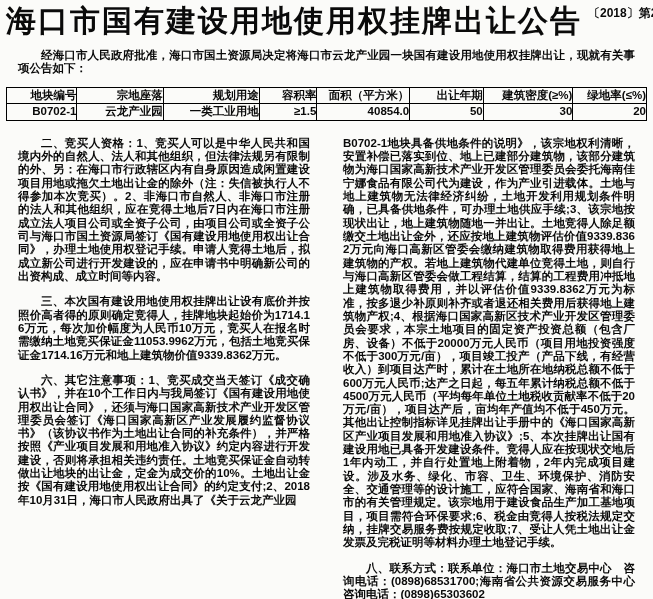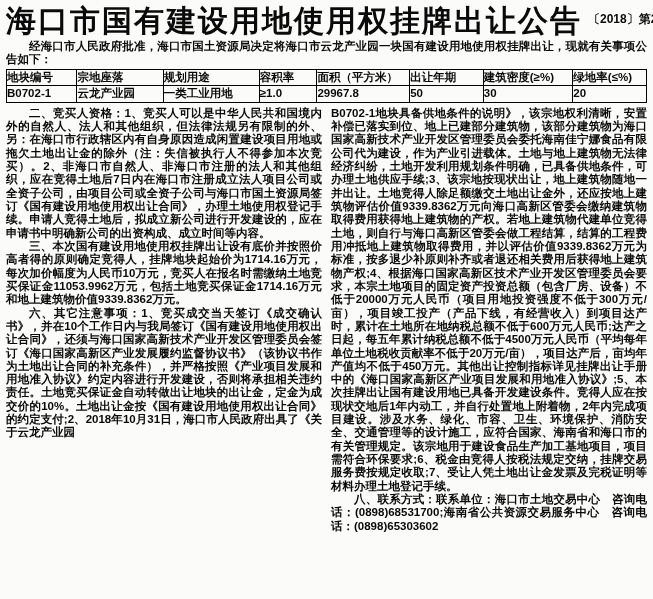--- a/index.html
+++ b/index.html
@@ -4,38 +4,38 @@
 <style>
   html,body{margin:0;padding:0;}
   body{
     width:653px;height:599px;overflow:hidden;
     background:#fbfbf9;color:#0a0a0a;
     font-family:"Liberation Sans","DejaVu Sans",sans-serif;
     font-weight:bold;
     -webkit-font-smoothing:none;
   }
   .page{padding:3px 6px 0 6px;}
-  .title-row{display:flex;align-items:center;justify-content:flex-start;margin:2px 0 3px 0;}
+  .title-row{display:flex;align-items:flex-start;justify-content:flex-start;margin:2px 0 3px 0;}
   .main-title{
     font-size:30px;line-height:1.05;letter-spacing:2px;margin:0;
     font-weight:bold;white-space:nowrap;
   }
   .doc-number{font-size:12px;margin-left:6px;padding-bottom:3px;white-space:nowrap;}
-  p{margin:0;}
+  p{margin:12px;}
   .body-text{
     font-size:11.5px;line-height:1.16;text-align:justify;
     text-justify:inter-ideograph;word-break:break-all;
   }
   .indent{text-indent:2em;}
   table.land-table{
     width:100%;border-collapse:collapse;margin:3px 0 4px 0;
     border:1.5px solid #000;table-layout:fixed;
   }
   .land-table th,.land-table td{
-    border:1px solid #000;text-align:left;vertical-align:middle;
+    border:1px solid #000;text-align:right;vertical-align:middle;
     font-size:11.5px;font-weight:bold;padding:1px 0;line-height:1.15;
     overflow:hidden;white-space:nowrap;
   }
   .cols{display:flex;gap:9px;}
   .col{width:50%;}
 </style>
 </head>
 <body>
 
 <div class="page">
@@ -66,22 +66,22 @@
       <th>容积率</th>
       <th>面积（平方米）</th>
       <th>出让年期</th>
       <th>建筑密度(≥%)</th>
       <th>绿地率(≤%)</th>
     </tr>
     <tr>
       <td>B0702-1</td>
       <td>云龙产业园</td>
       <td>一类工业用地</td>
-      <td>≥1.0</td>
-      <td>29967.8</td>
+      <td>≥1.5</td>
+      <td>40854.0</td>
       <td>50</td>
       <td>30</td>
       <td>20</td>
     </tr>
   </tbody>
     </table>
 
   <div class="cols">
     <div class="col">
       <p class="body-text indent">二、竞买人资格：1、竞买人可以是中华人民共和国境内外的自然人、法人和其他组织，但法律法规另有限制的外、另：在海口市行政辖区内有自身原因造成闲置建设项目用地或拖欠土地出让金的除外（注：失信被执行人不得参加本次竞买）。2、非海口市自然人、非海口市注册的法人和其他组织，应在竞得土地后7日内在海口市注册成立法人项目公司或全资子公司，由项目公司或全资子公司与海口市国土资源局签订《国有建设用地使用权出让合同》，办理土地使用权登记手续。申请人竞得土地后，拟成立新公司进行开发建设的，应在申请书中明确新公司的出资构成、成立时间等内容。</p>

